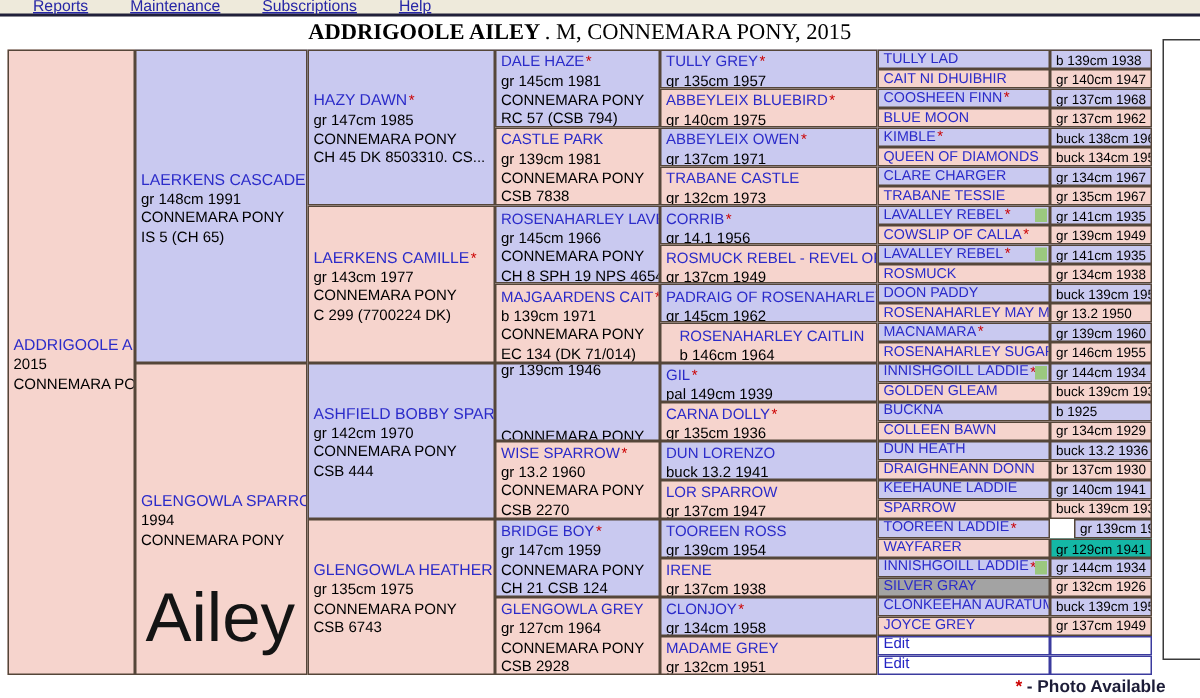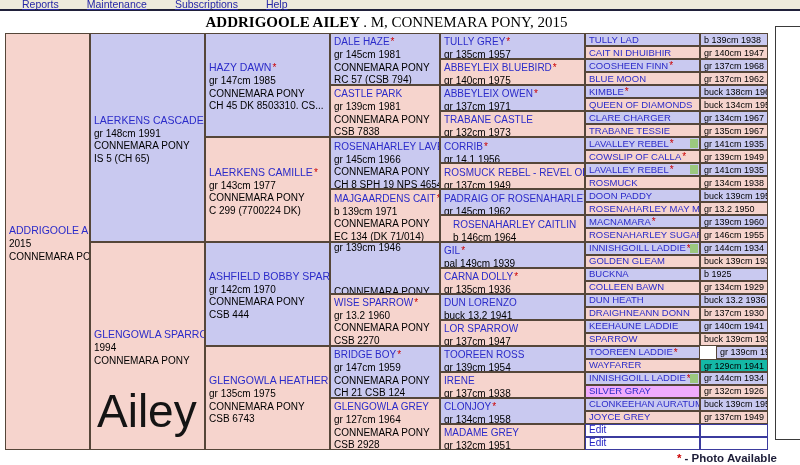--- a/index.html
+++ b/index.html
@@ -315,21 +315,21 @@
         <span class="star">*</span>
       </div>
       <div class="cell6" style="background: rgb(246, 212, 205);">
         <span class="hname">WAYFARER</span>
       </div>
       <div class="cell6" style="background: rgb(201, 201, 240);">
         <span class="hname">INNISHGOILL LADDIE</span>
         <span class="star">*</span>
         <span class="gmark"></span>
       </div>
-      <div class="cell6" style="background: #f0abfc;">
+      <div class="cell6" style="background: #a3a3a3;">
         <span class="hname">SILVER GRAY</span>
       </div>
       <div class="cell6" style="background: rgb(201, 201, 240);">
         <span class="hname">CLONKEEHAN AURATUM</span>
       </div>
       <div class="cell6" style="background: rgb(246, 212, 205);">
         <span class="hname">JOYCE GREY</span>
       </div>
       <div class="cell6 editrow">
         <span class="hname">Edit</span>

